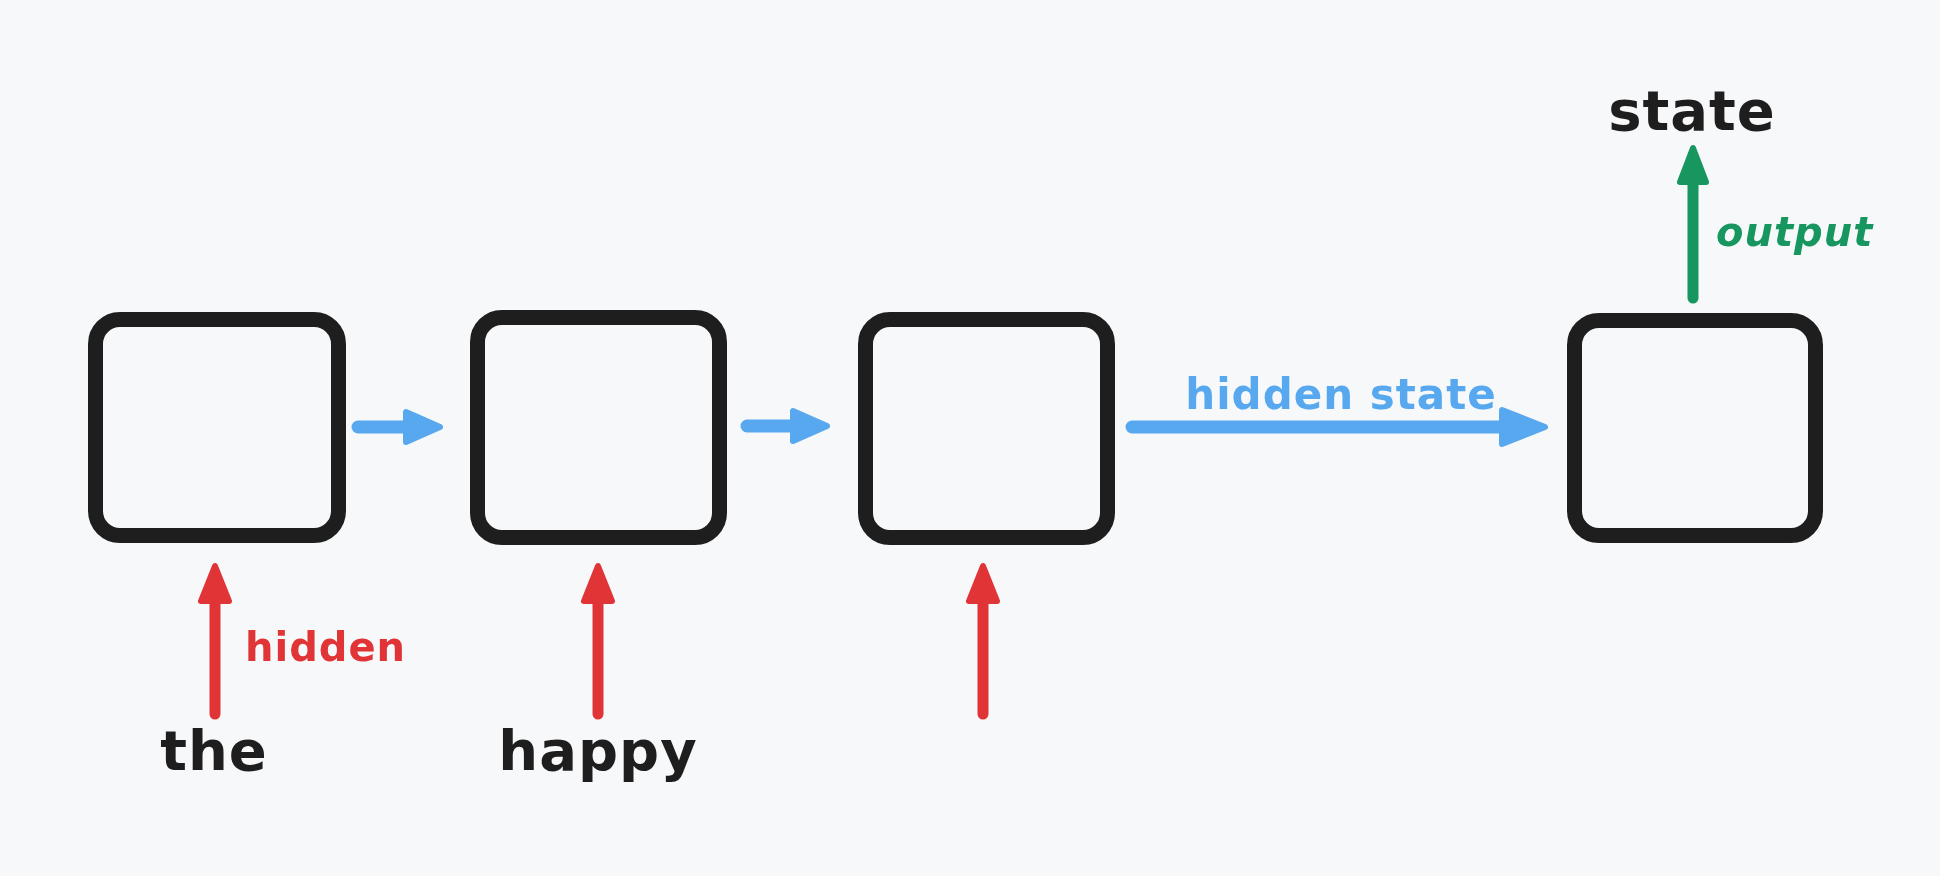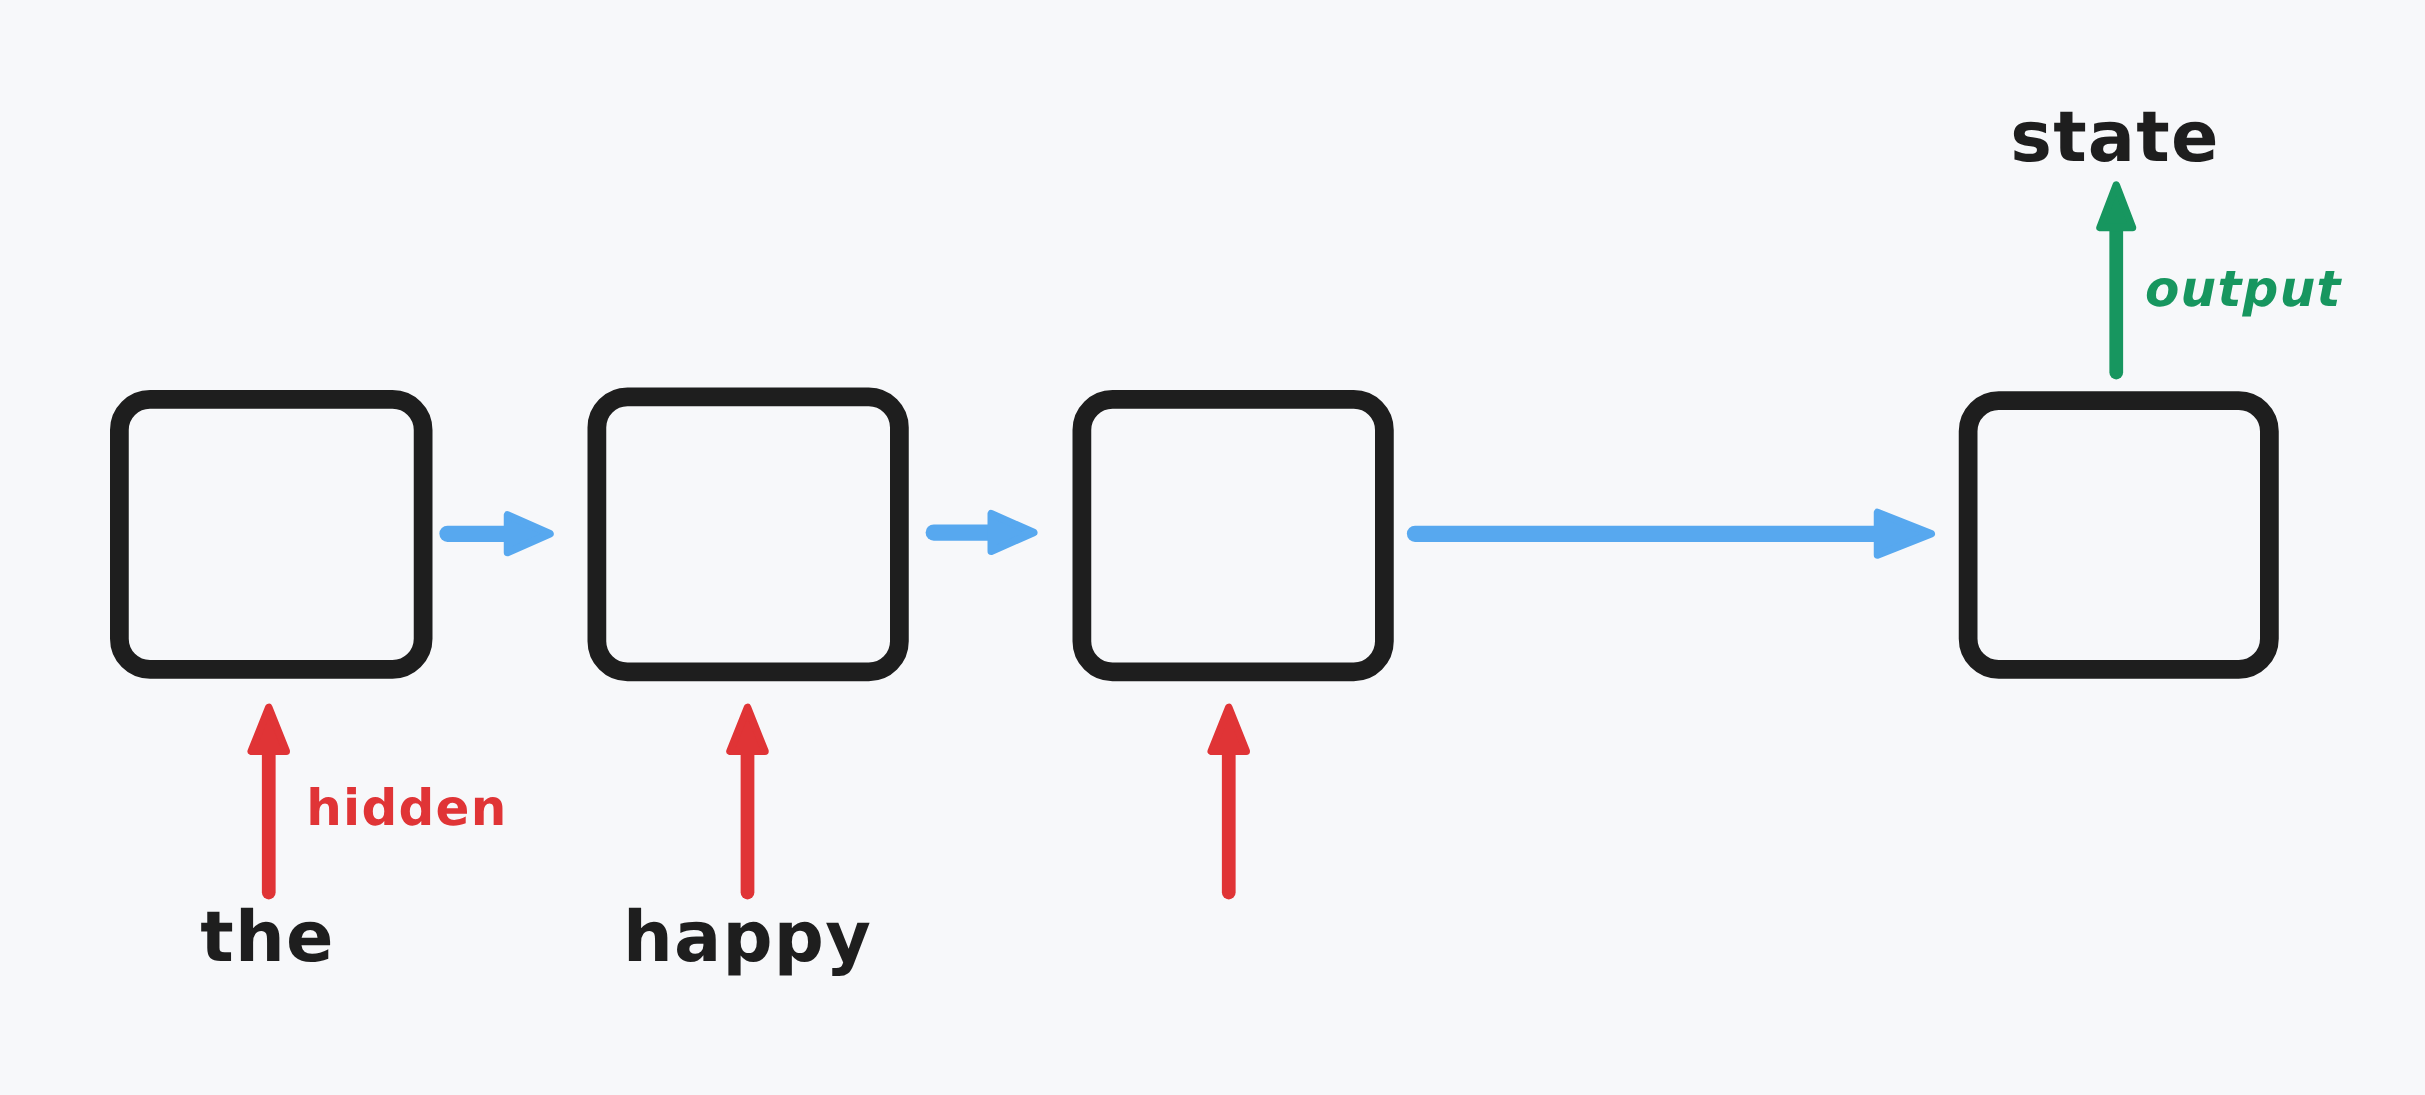--- a/index.html
+++ b/index.html
@@ -114,14 +114,15 @@
     </g>
   </svg>
 
   <div class="label word word-the">the</div>
   <div class="label word word-happy">happy</div>
 
   <div class="label word word-smiled">state</div>
 
   <div class="label anno anno-input">hidden</div>
   <div class="label anno anno-output">output</div>
+  <div class="label anno anno-hidden">hidden state</div>
 
 </div>
 
 </body></html>

